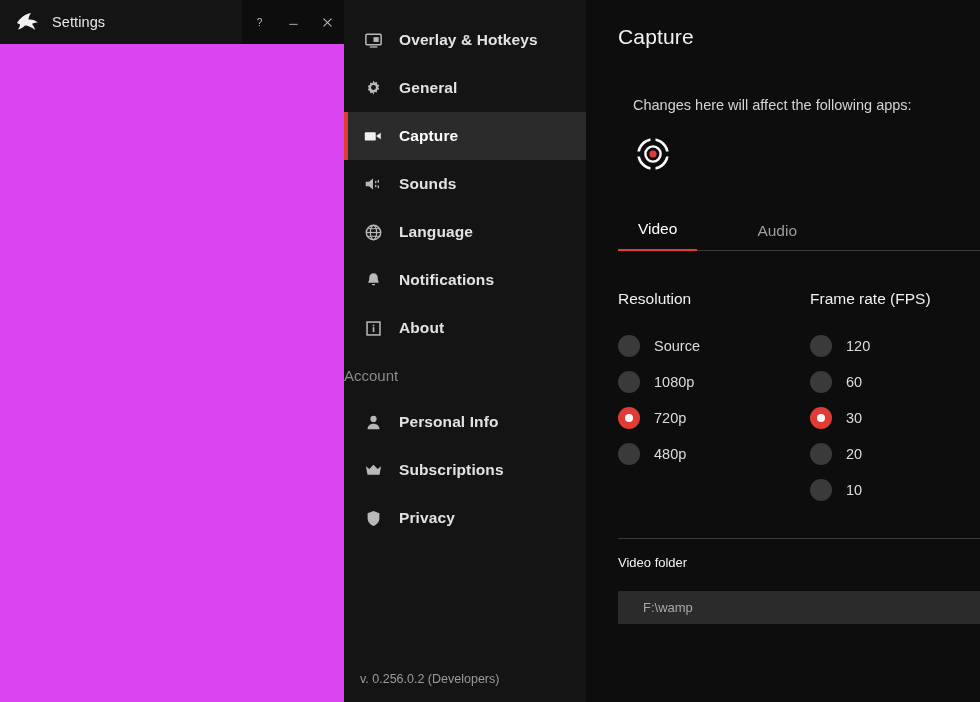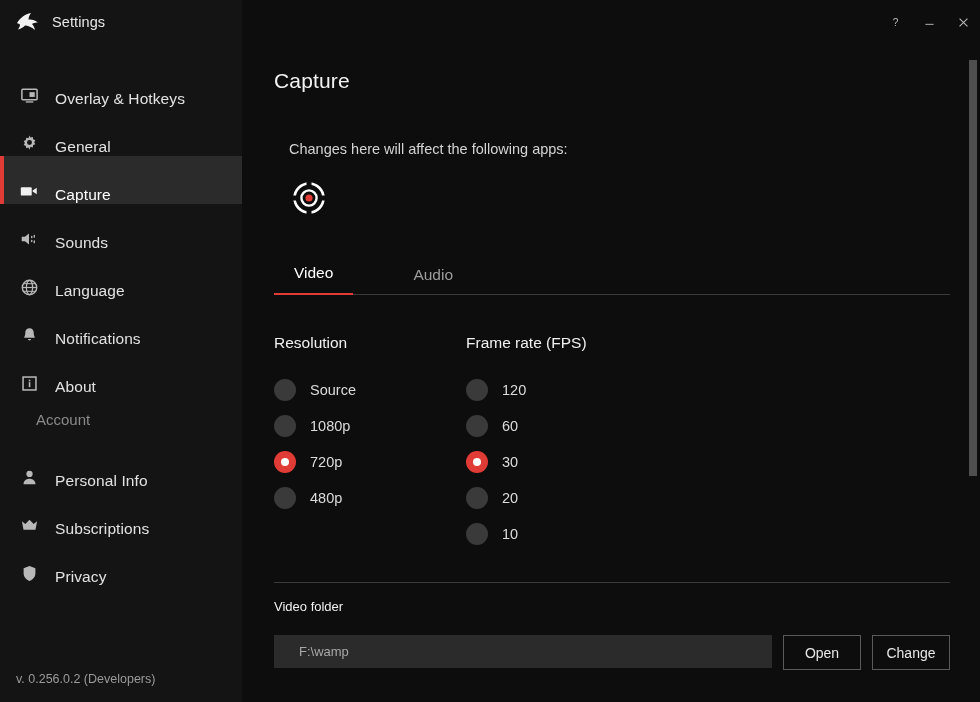--- a/index.html
+++ b/index.html
@@ -5,23 +5,23 @@
   * { box-sizing: border-box; margin: 0; padding: 0; }
   html, body {
     width: 980px; height: 702px;
     background: #0d0d0d;
     font-family: "Liberation Sans", sans-serif;
     overflow: hidden;
   }
   #app {
     position: relative;
     width: 980px; height: 702px;
-    background: #22c55e;
-    display: flex;
-    flex-direction: column;
+    background: #d946ef;
+    display: flex;
+    flex-direction: row;
   }
 
   
   .titlebar {
     height: 44px;
     flex: 0 0 44px;
     display: flex;
     align-items: center;
     background: #141414;
     position: relative;
@@ -64,23 +64,24 @@
     background: #141414;
     display: flex;
     flex-direction: column;
     position: relative;
   }
   .nav { padding-top: 16px; }
   .nav-item {
     position: relative;
     height: 48px;
     display: flex;
-    align-items: flex-end;
+    align-items: center;
     padding-left: 16px;
     cursor: default;
+    font-weight: bold;
   }
   .nav-item.active { background: #2b2b2b; }
   .nav-item.active::before {
     content: "";
     position: absolute;
     left: 0; top: 0; bottom: 0;
     width: 4px;
     background: #e03b34;
   }
   .nav-ico {
@@ -95,24 +96,22 @@
     font-size: 15.5px;
     color: #e2e2e2;
     letter-spacing: .1px;
   }
   .nav-item.active .nav-label { color: #ffffff; }
 
   .nav-section {
     height: 46px;
     display: flex;
     align-items: center;
-    padding-left: 16px;
     font-size: 15px;
     color: #8a8a8a;
-    margin-left: 20px;
   }
   .sb-foot { margin-top: auto; padding: 0 0 16px 16px; }
   .version { font-size: 12.5px; color: #9a9a9a; }
 
   
   .main {
     flex: 1 1 auto;
     min-width: 0;
     background: #0d0d0d;
     position: relative;

